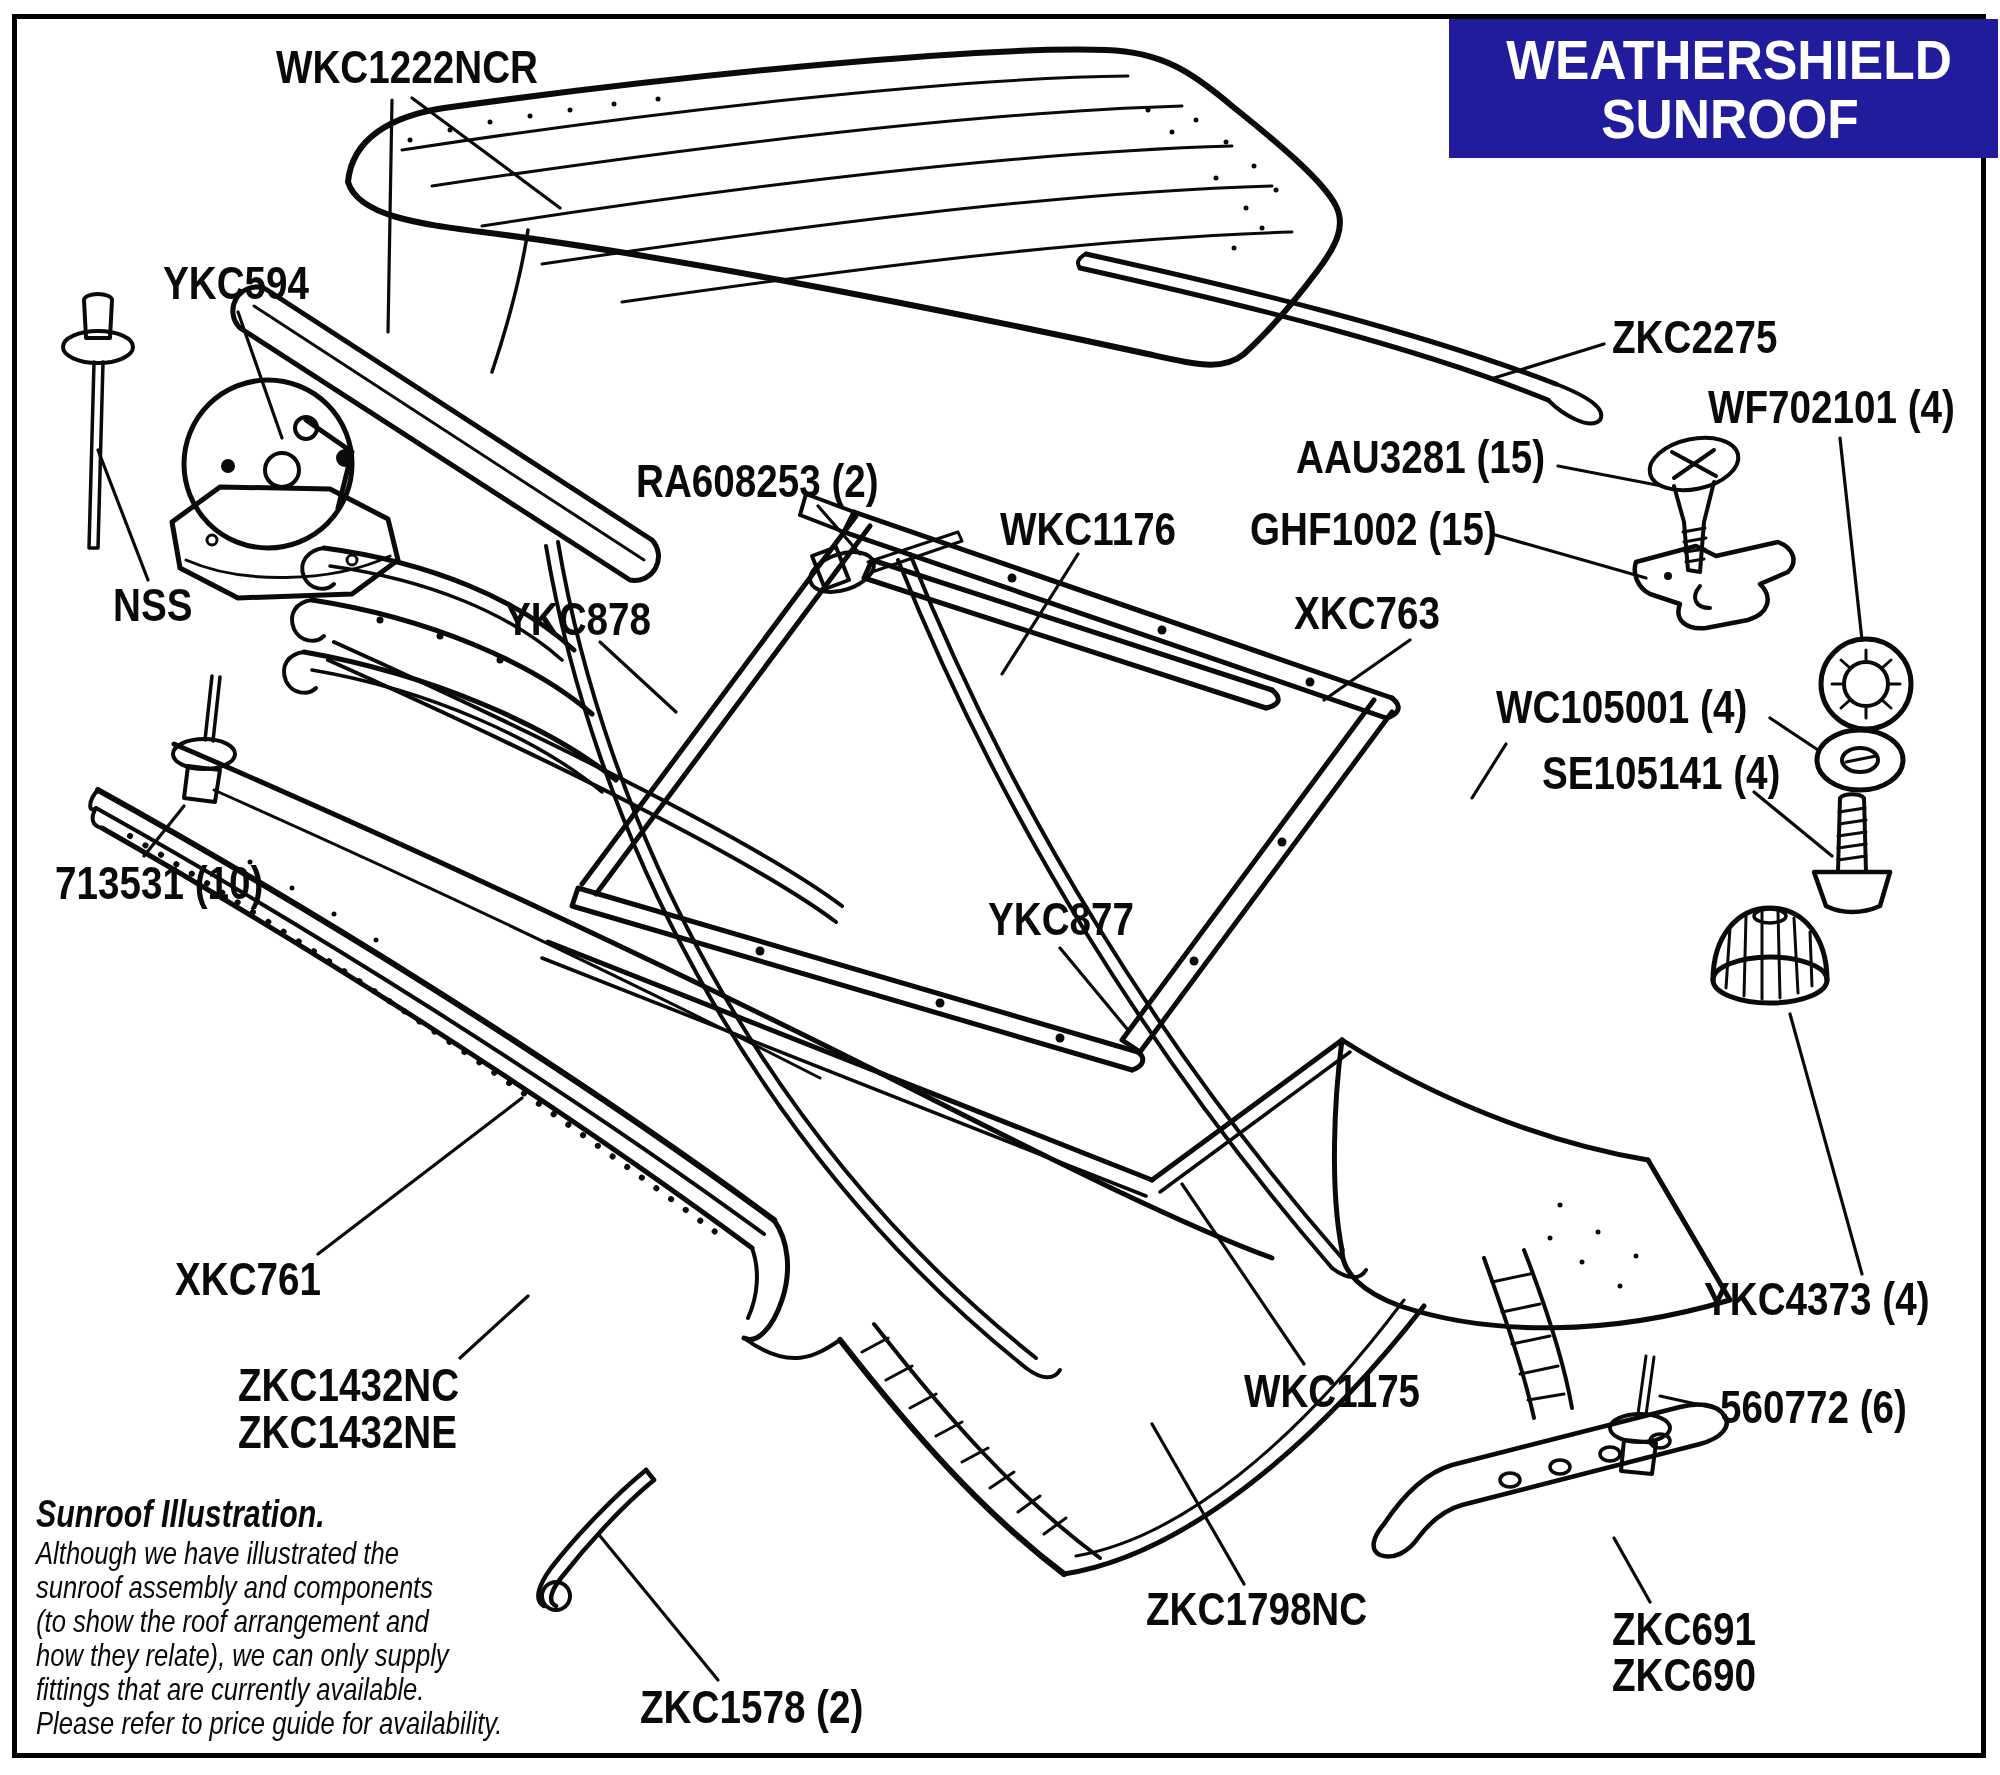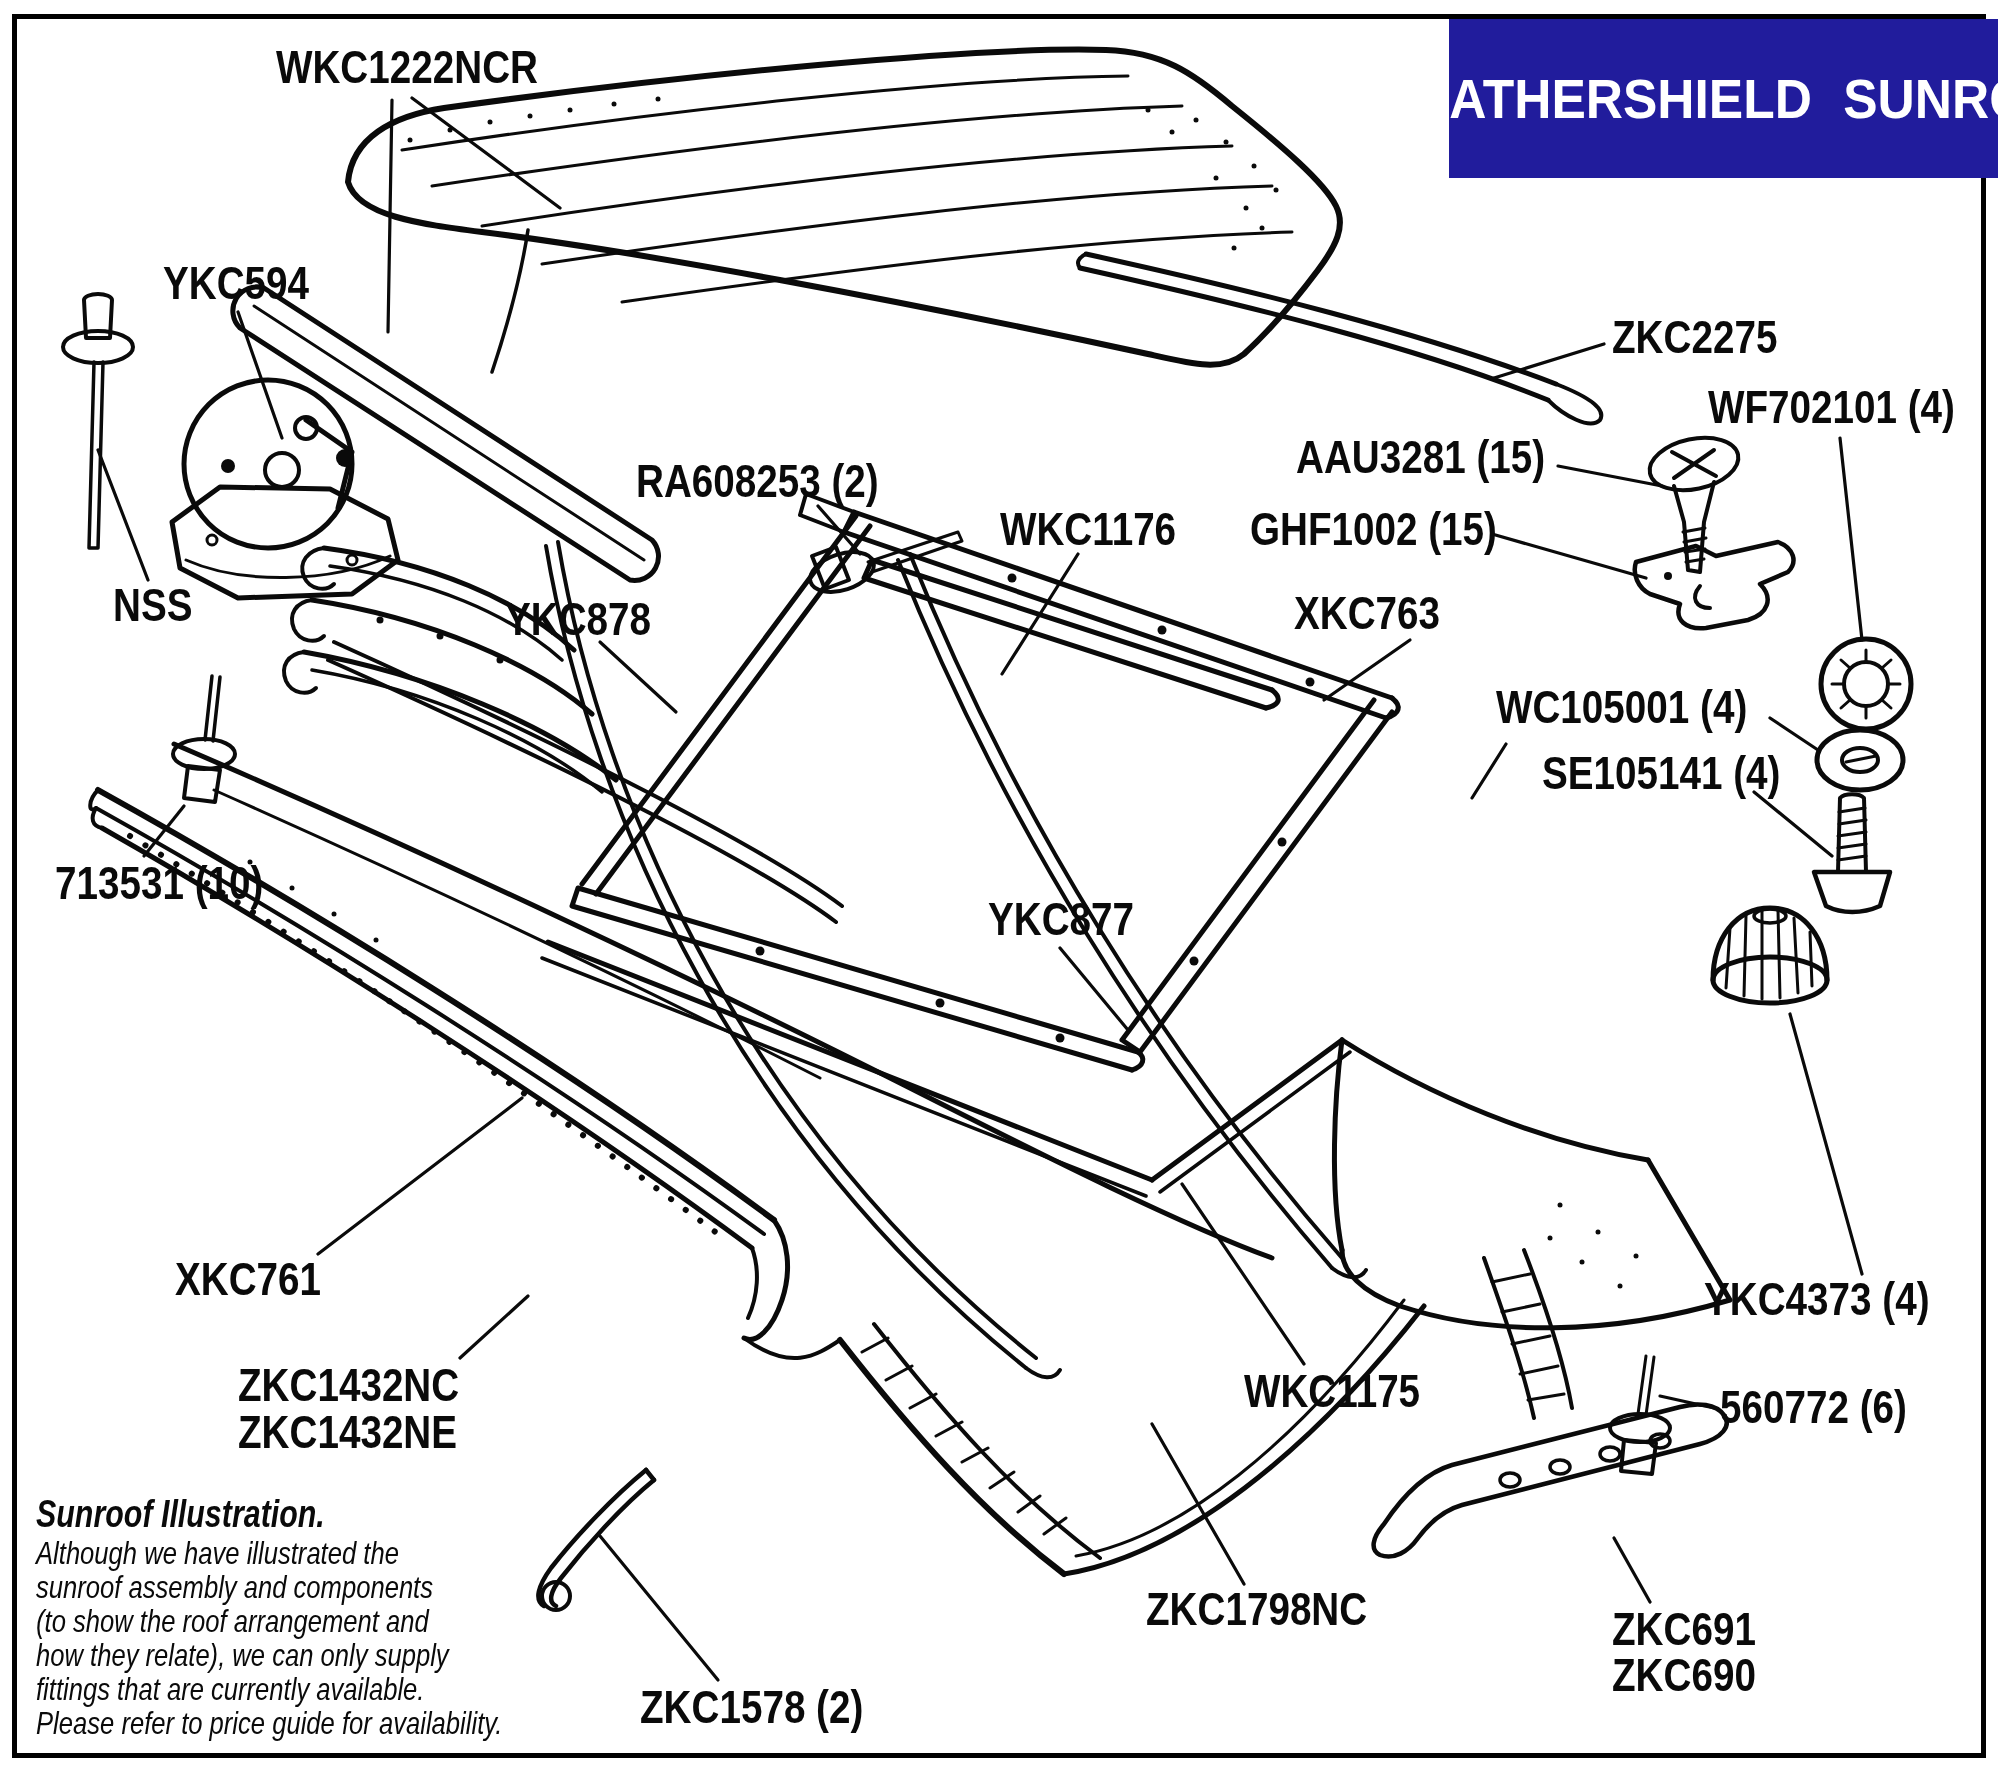--- a/index.html
+++ b/index.html
@@ -7,22 +7,22 @@
     position:relative; width:2000px; height:1775px;
     background:#ffffff; overflow:hidden;
     font-family:"Liberation Sans", sans-serif;
     color:#0a0a0a;
   }
   .frame-border {
     position:absolute; left:12px; top:14px; width:1974px; height:1744px;
     border:5px solid #000; box-sizing:border-box;
   }
   .banner {
-    position:absolute; left:1449px; top:19px; width:537px; height:159px;
-    display:flex; flex-direction:row; align-items:center; justify-content:center;
+    position:absolute; left:1449px; top:19px; width:537px; height:139px;
+    display:flex; flex-direction:column; align-items:center; justify-content:center;
     color:#ffffff; font-weight:700;padding-left:12px;
   }
   .banner-line {
     font-size:56px; line-height:59px; letter-spacing:0px;
     transform:scaleX(0.92); transform-origin:50% 50%; white-space:nowrap;
   }
   .lbl {
     position:absolute; font-weight:700; font-size:46px; line-height:46px;
     white-space:nowrap; transform:scaleX(0.84); transform-origin:0 0;
   }

